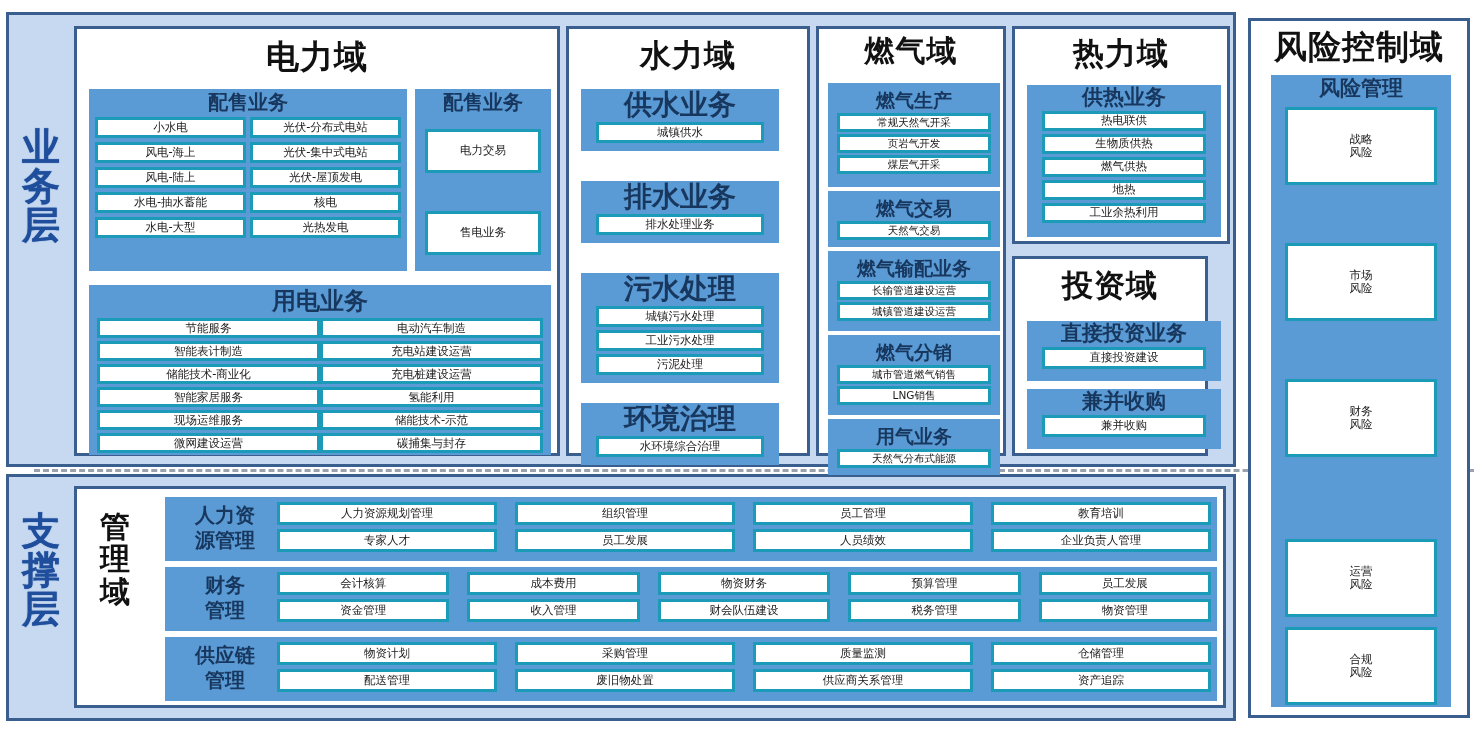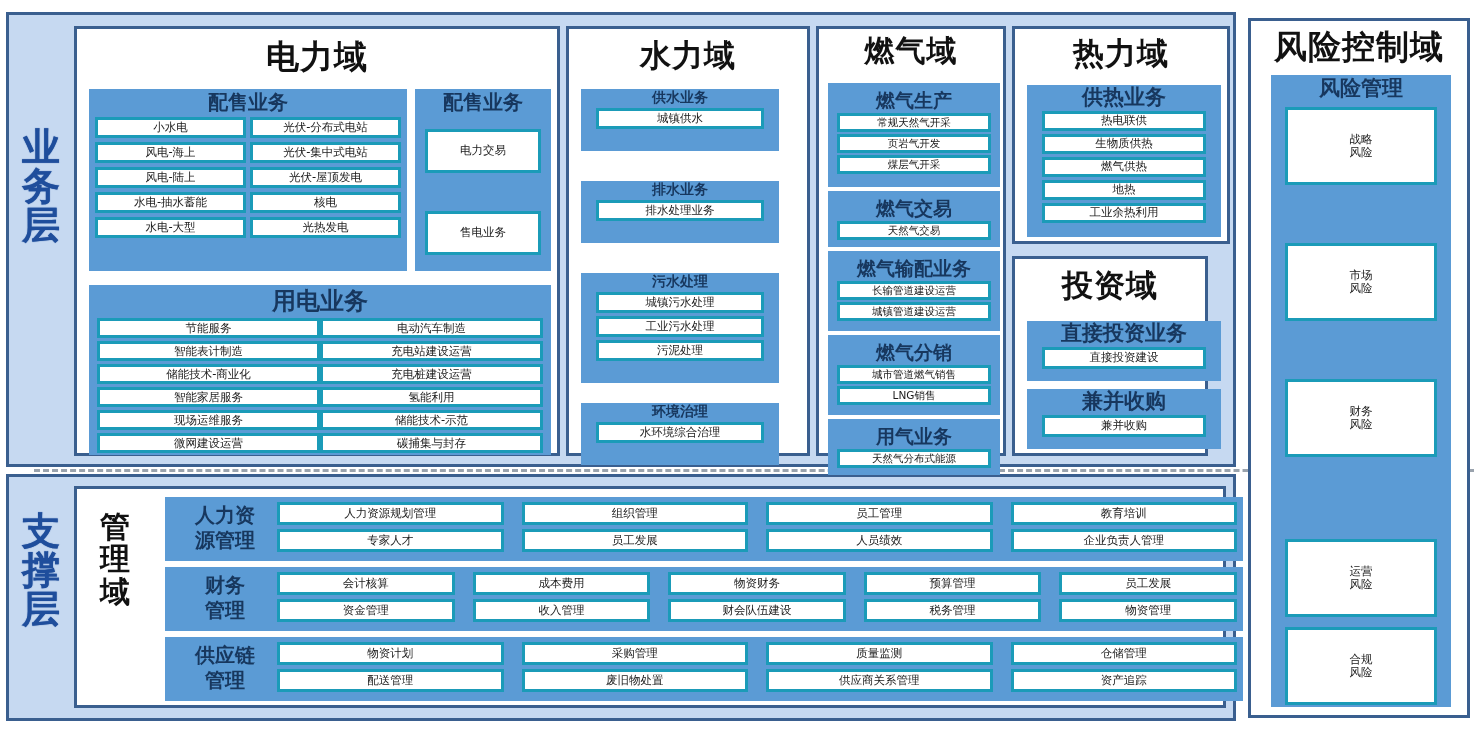--- a/index.html
+++ b/index.html
@@ -102,21 +102,21 @@
   #pow-use{left:12px;top:256px;width:462px;height:170px;}
   #pow-use .group-title{font-size:24px;padding-top:4px;}
   #pow-use .tiles{display:flex;padding:4px 8px 5px 8px;}
   #pow-use .col{display:flex;flex-direction:column;gap:3px;flex:1;}
   #pow-use .tile{height:20px;}
 
   
   #card-water{left:566px;top:26px;width:244px;height:430px;}
   #card-water .card-title{font-size:31px;margin-top:6px;}
   .wgroup{left:12px;width:198px;}
-  .wgroup .group-title{font-size:14px;padding-top:1px;}
+  .wgroup .group-title{font-size:28px;padding-top:1px;}
   .wgroup .tile{margin:3px auto;width:168px;height:21px;}
   #w-supply{top:60px;height:62px;}
   #w-drain{top:152px;height:62px;}
   #w-sewage{top:244px;height:110px;}
   #w-env{top:374px;height:62px;}
 
   
   #card-gas{left:816px;top:26px;width:190px;height:430px;}
   #card-gas .card-title{font-size:30px;margin-top:2px;}
   .ggroup{left:9px;width:172px;}
@@ -159,21 +159,20 @@
   
   #card-mgmt{left:74px;top:486px;width:1152px;height:222px;}
   #mgmt-title{
     position:absolute;left:14px;top:22px;width:48px;
     font-size:30px;font-weight:bold;color:#111;line-height:1.08;
     text-align:center;word-break:break-all;
   }
   .mrow{
     position:absolute;left:88px;width:1052px;height:64px;
     background:#5B9BD5;
-    padding-left:26px;
   }
   #m-row0{top:8px;}
   #m-row1{top:78px;}
   #m-row2{top:148px;}
   .mrow .mlabel{
     position:absolute;left:14px;top:6px;width:92px;
     font-size:20px;font-weight:bold;color:#17375E;
     line-height:1.25;text-align:center;white-space:pre-line;
   }
   .mrow .mcols{

